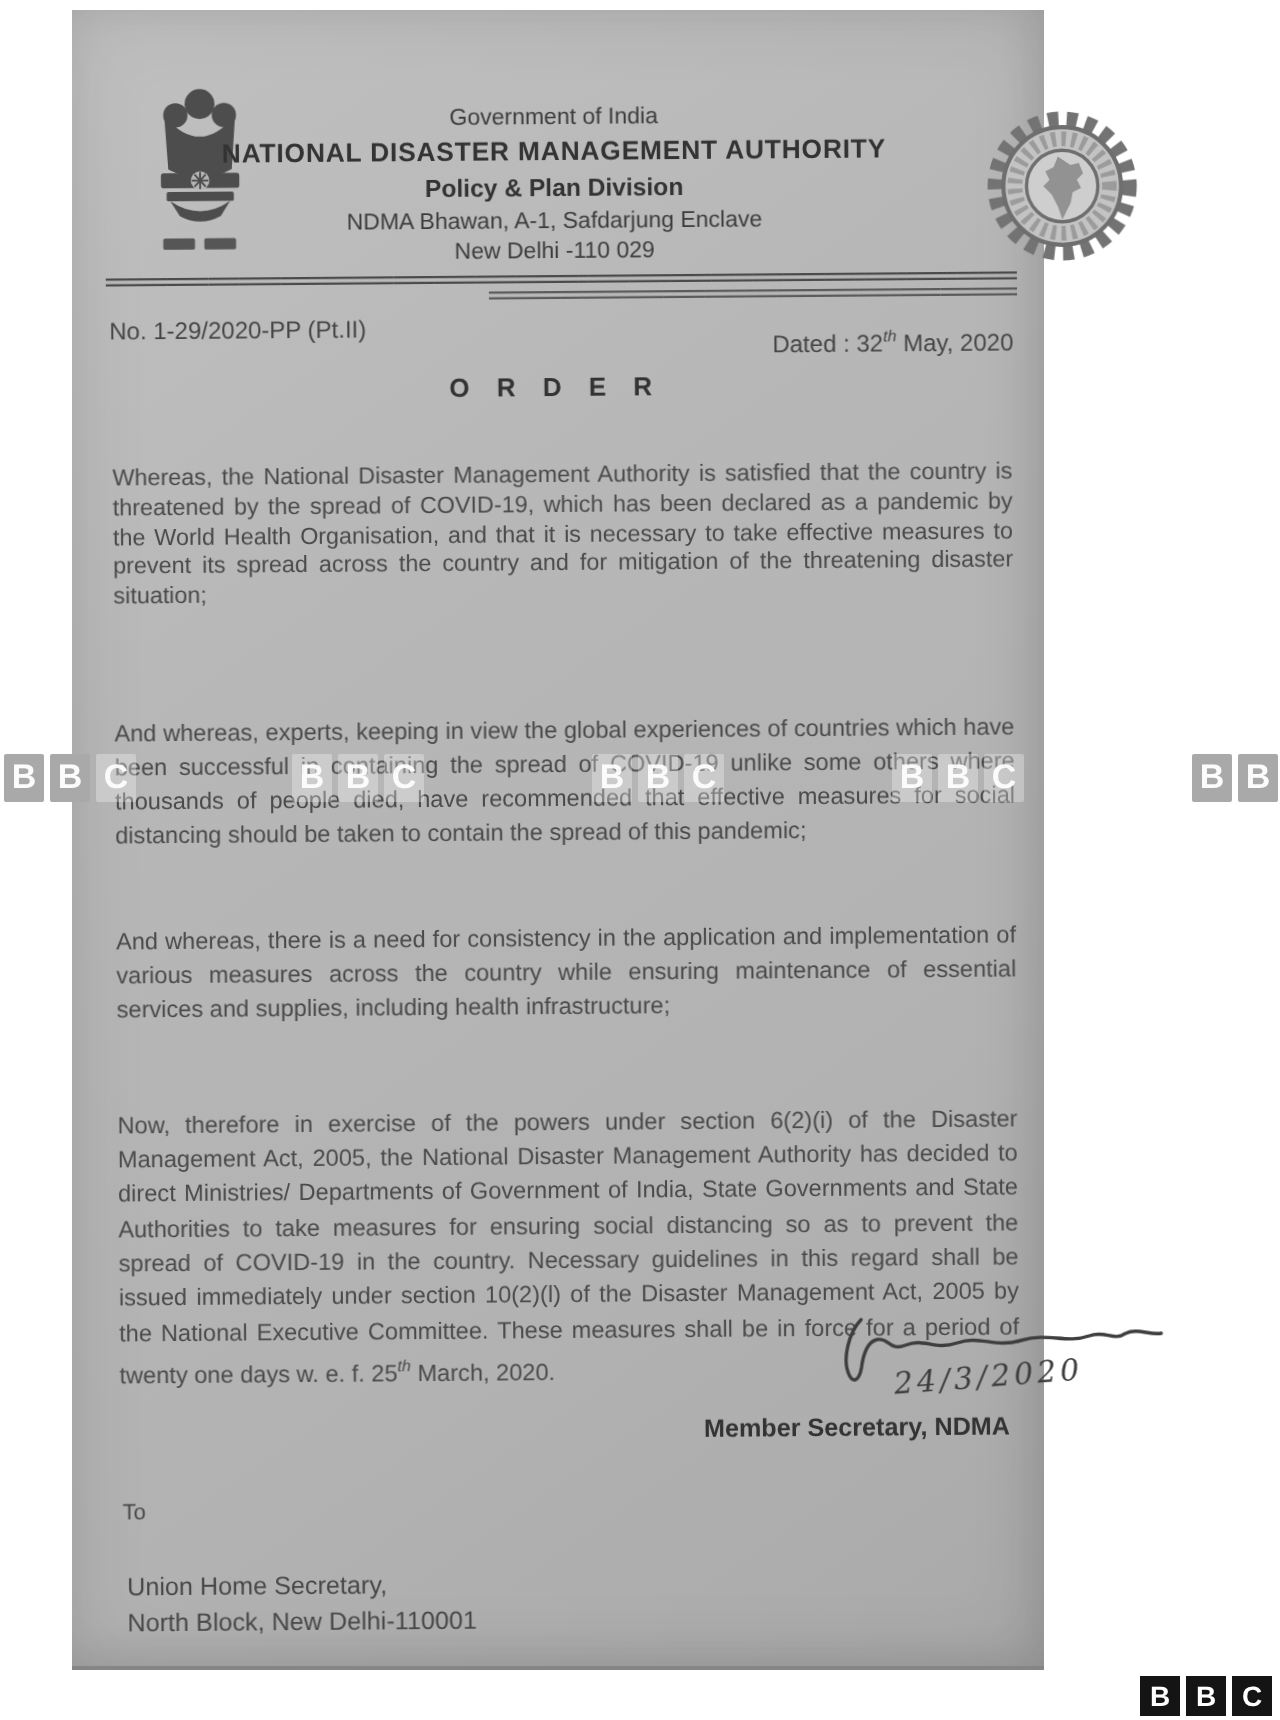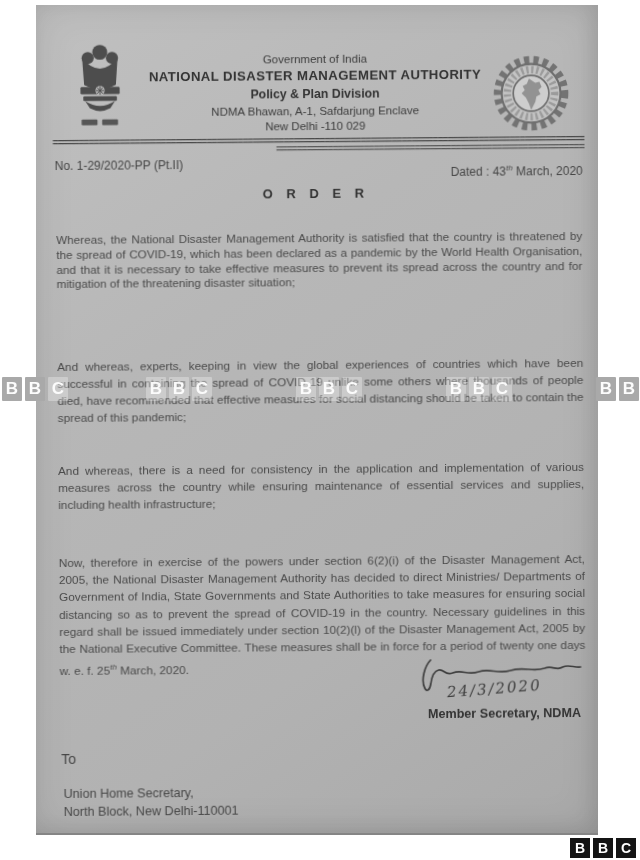--- a/index.html
+++ b/index.html
@@ -1,20 +1,20 @@
 <!DOCTYPE html>
 <html><head>
 <meta charset="utf-8">
 <style>
   html,body{margin:0;padding:0;background:#ffffff;}
   body{font-family:"Liberation Sans", sans-serif;}
   .canvas{position:relative;width:640px;height:860px;background:#ffffff;overflow:hidden;}
 
   
-  .photo{position:absolute;left:36px;top:5px;width:562px;height:828px;
+  .photo{position:absolute;left:36px;top:5px;width:486px;height:828px;
     background:linear-gradient(145deg,#c0c0c0 0%,#b7b7b7 35%,#b2b2b2 70%,#a9a9a9 100%);
     border-bottom:2px solid #858585;
     box-shadow:inset 0 0 40px rgba(0,0,0,0.10), inset -6px -4px 18px rgba(0,0,0,0.08);}
   .paper-inner{position:absolute;inset:0;transform:rotate(-0.45deg);transform-origin:50% 40%;
     color:#474747;filter:blur(0.2px);}
 
   
   .emblem{position:absolute;left:38px;top:34px;width:56px;height:96px;}
   .seal{position:absolute;left:455px;top:48px;width:84px;height:84px;}
   .header-text{position:absolute;left:70px;right:70px;top:48px;text-align:center;color:#3c3c3c;}
@@ -41,21 +41,21 @@
   .p1{top:214px;font-size:11.7px;line-height:14.9px;}
   .p2{top:340px;font-size:11.8px;line-height:17px;}
   .p3{top:444px;font-size:11.8px;line-height:17.2px;}
   .p4{top:536px;font-size:11.8px;line-height:17.3px;}
 
   .sig-scrawl{position:absolute;left:378px;top:652px;width:168px;height:44px;}
   .sig-date{position:absolute;left:408px;top:676px;font-family:"DejaVu Serif",serif;
     font-style:italic;font-size:15px;color:#3d3d3d;transform:rotate(-4deg);letter-spacing:2px;}
   .sig-title{position:absolute;right:20px;top:703px;font-size:12.6px;font-weight:bold;color:#333;}
 
-  .addr-to{position:absolute;left:22px;top:744px;font-size:14px;}
+  .addr-to{position:absolute;left:22px;top:744px;font-size:11px;}
   .addr-1{position:absolute;left:24px;top:780px;font-size:12.6px;}
   .addr-2{position:absolute;left:24px;top:798px;font-size:12.6px;}
 
   
   .wm-row{position:absolute;left:0;top:377px;width:640px;height:25px;z-index:5;}
   .wm-group{position:absolute;top:0;display:flex;gap:3px;}
   .wm-block{width:20px;height:24px;display:flex;align-items:center;justify-content:center;
     font-weight:bold;font-size:17px;border-radius:1px;}
   .wm-group.faint .wm-block{background:rgba(255,255,255,0.30);color:rgba(255,255,255,0.92);}
   .wm-group.solid .wm-block{background:#a9a9a9;color:#fcfcfc;}
@@ -113,21 +113,21 @@
         <div class="h-line5">New Delhi -110 029</div>
       </div>
 
       <div class="separator">
         <div class="row1">========================================================================================================================</div>
         <div class="row2">========================================================================================================================</div>
       </div>
 
       <div class="ref-row">
         <span class="ref-no">No. 1-29/2020-PP (Pt.II)</span>
-        <span class="date-line"><span>Dated : 43</span><span class="sup">th</span><span> March, 2020</span></span>
+        <span class="date-line"><span>Dated : 32</span><span class="sup">th</span><span> May, 2020</span></span>
       </div>
 
       <div class="order-heading">O R D E R</div>
 
       <p class="para p1">Whereas, the National Disaster Management Authority is satisfied that the country is threatened by the spread of COVID-19, which has been declared as a pandemic by the World Health Organisation, and that it is necessary to take effective measures to prevent its spread across the country and for mitigation of the threatening disaster situation;</p>
       <p class="para p2">And whereas, experts, keeping in view the global experiences of countries which have been successful in containing the spread of COVID-19 unlike some others where thousands of people died, have recommended that effective measures for social distancing should be taken to contain the spread of this pandemic;</p>
       <p class="para p3">And whereas, there is a need for consistency in the application and implementation of various measures across the country while ensuring maintenance of essential services and supplies, including health infrastructure;</p>
       <p class="para p4"><span>Now, therefore in exercise of the powers under section 6(2)(i) of the Disaster Management Act, 2005, the National Disaster Management Authority has decided to direct Ministries/ Departments of Government of India, State Governments and State Authorities to take measures for ensuring social distancing so as to prevent the spread of COVID-19 in the country. Necessary guidelines in this regard shall be issued immediately under section 10(2)(l) of the Disaster Management Act, 2005 by the National Executive Committee.  These measures shall be in force for a period of twenty one days w. e. f. 25</span><span class="sup">th</span><span> March, 2020.</span></p>
 
       <svg class="sig-scrawl" viewBox="0 0 168 44">

